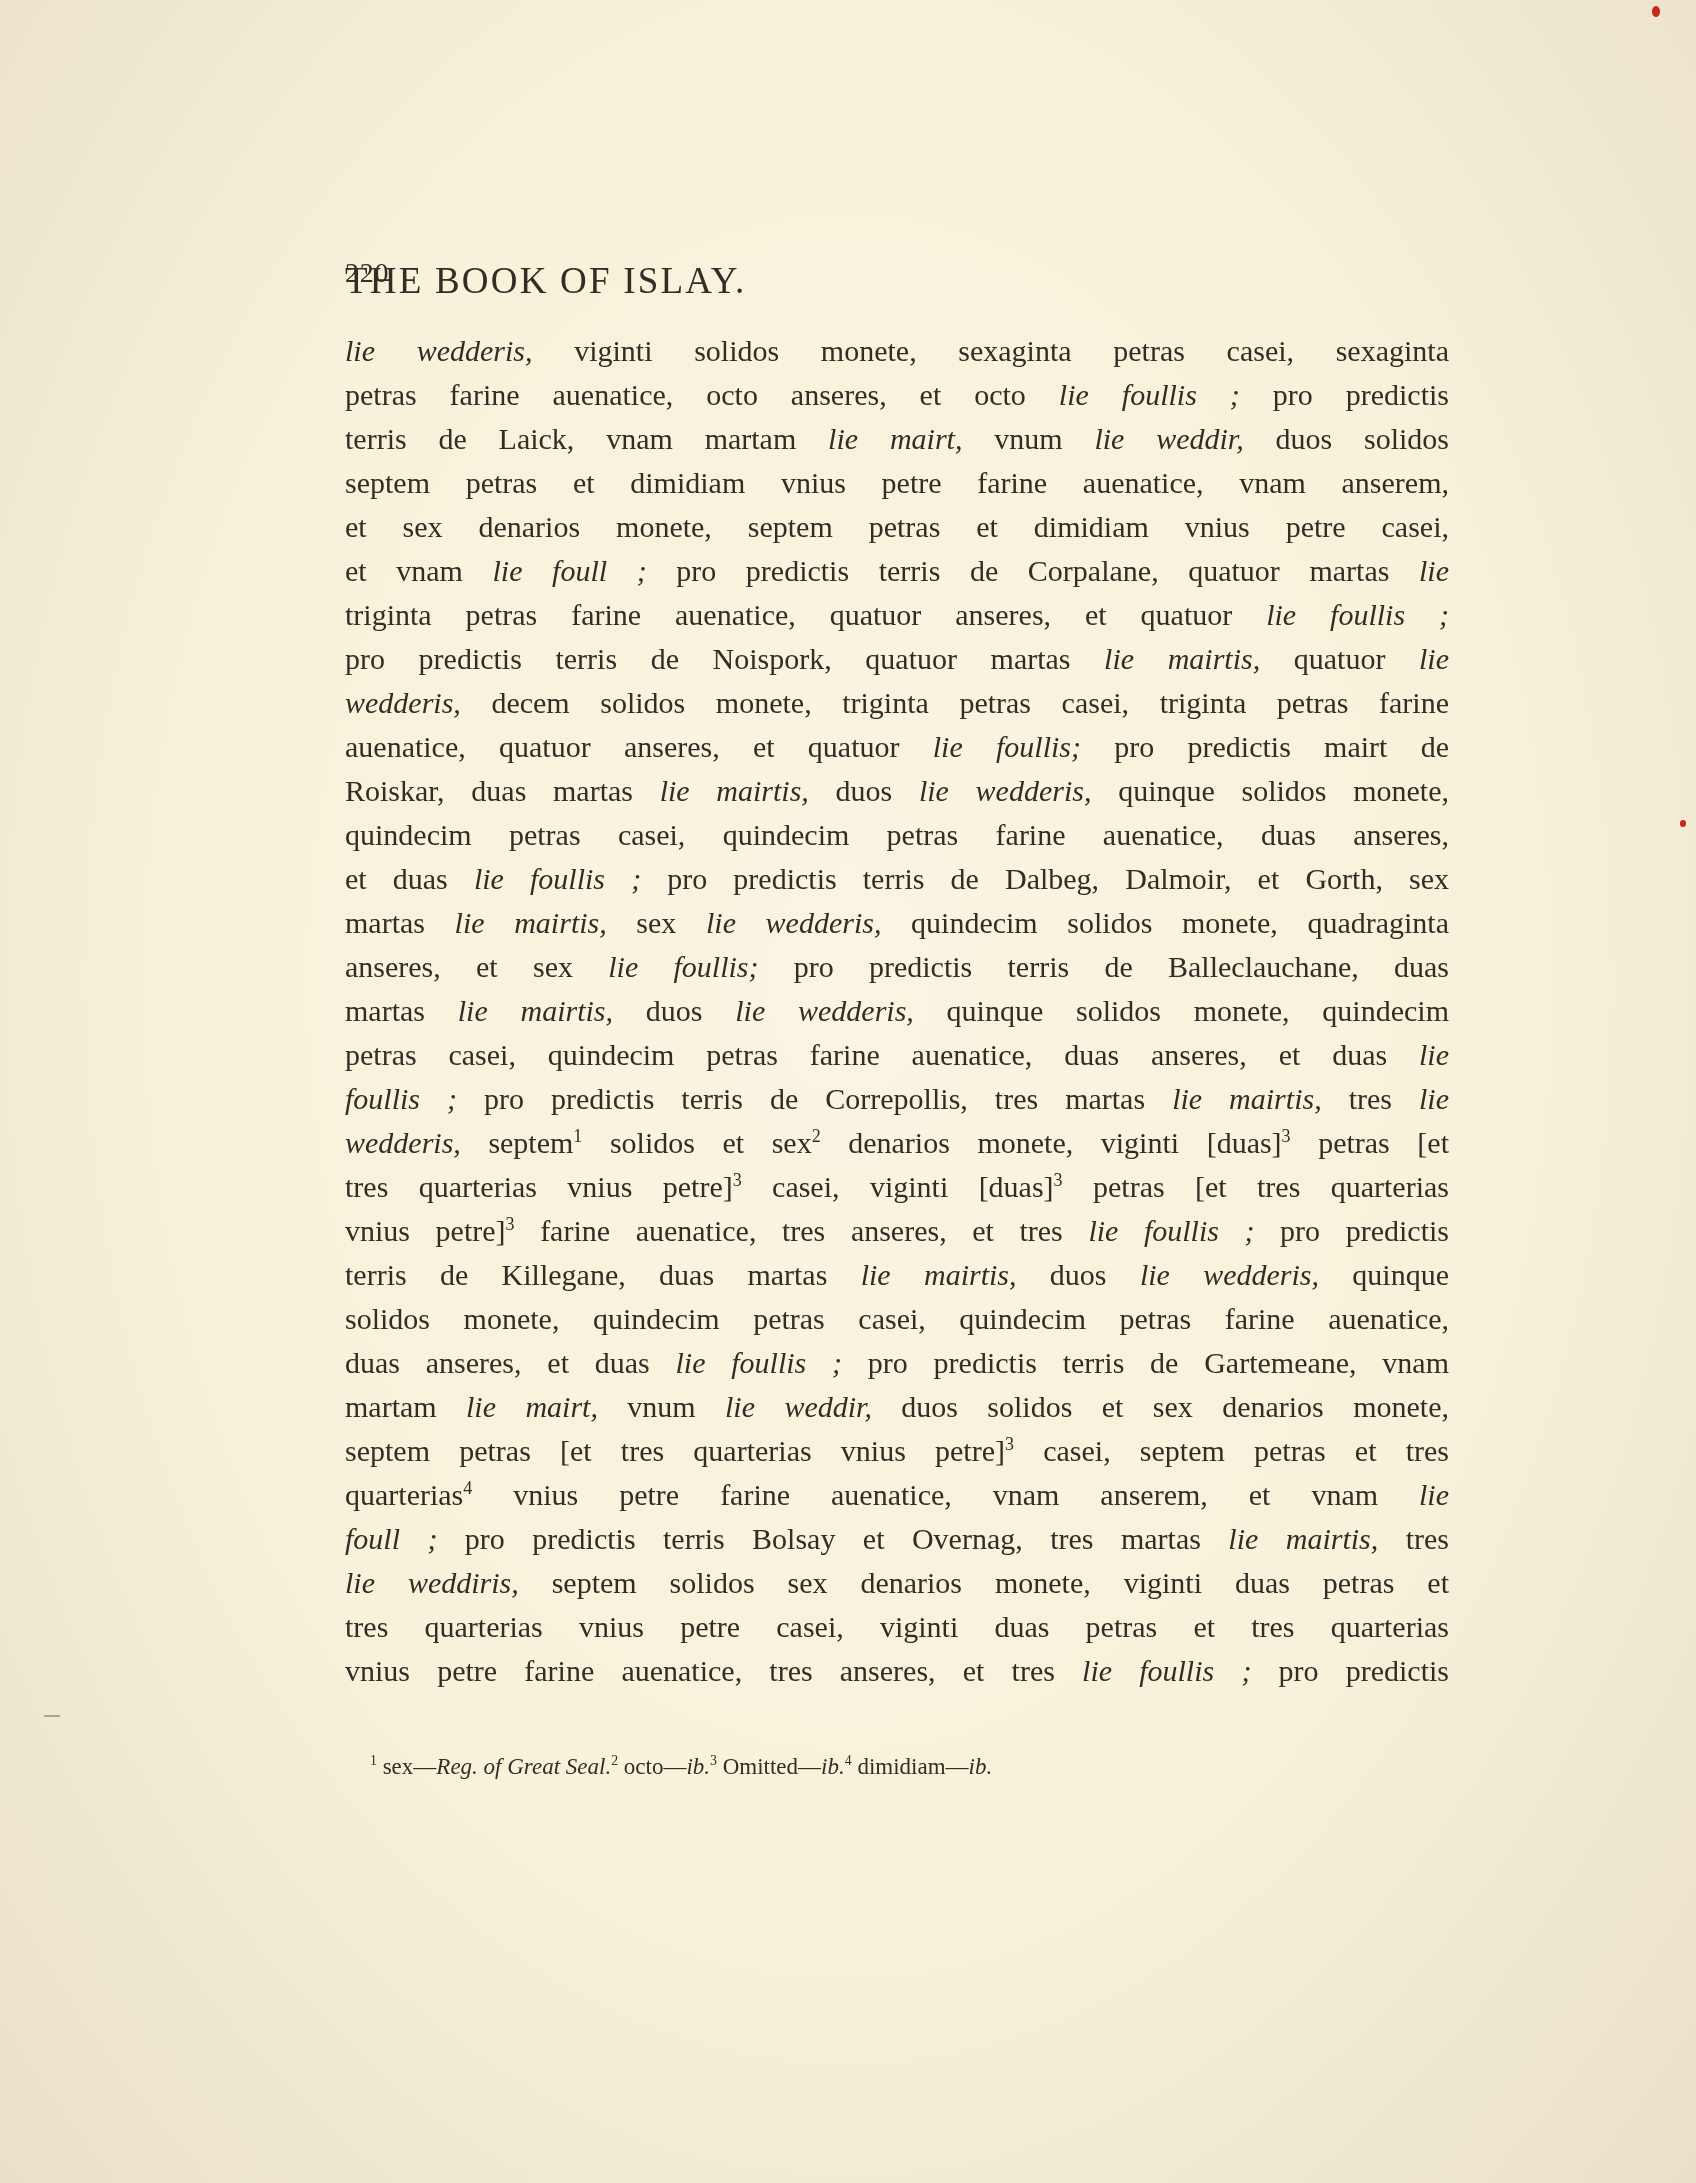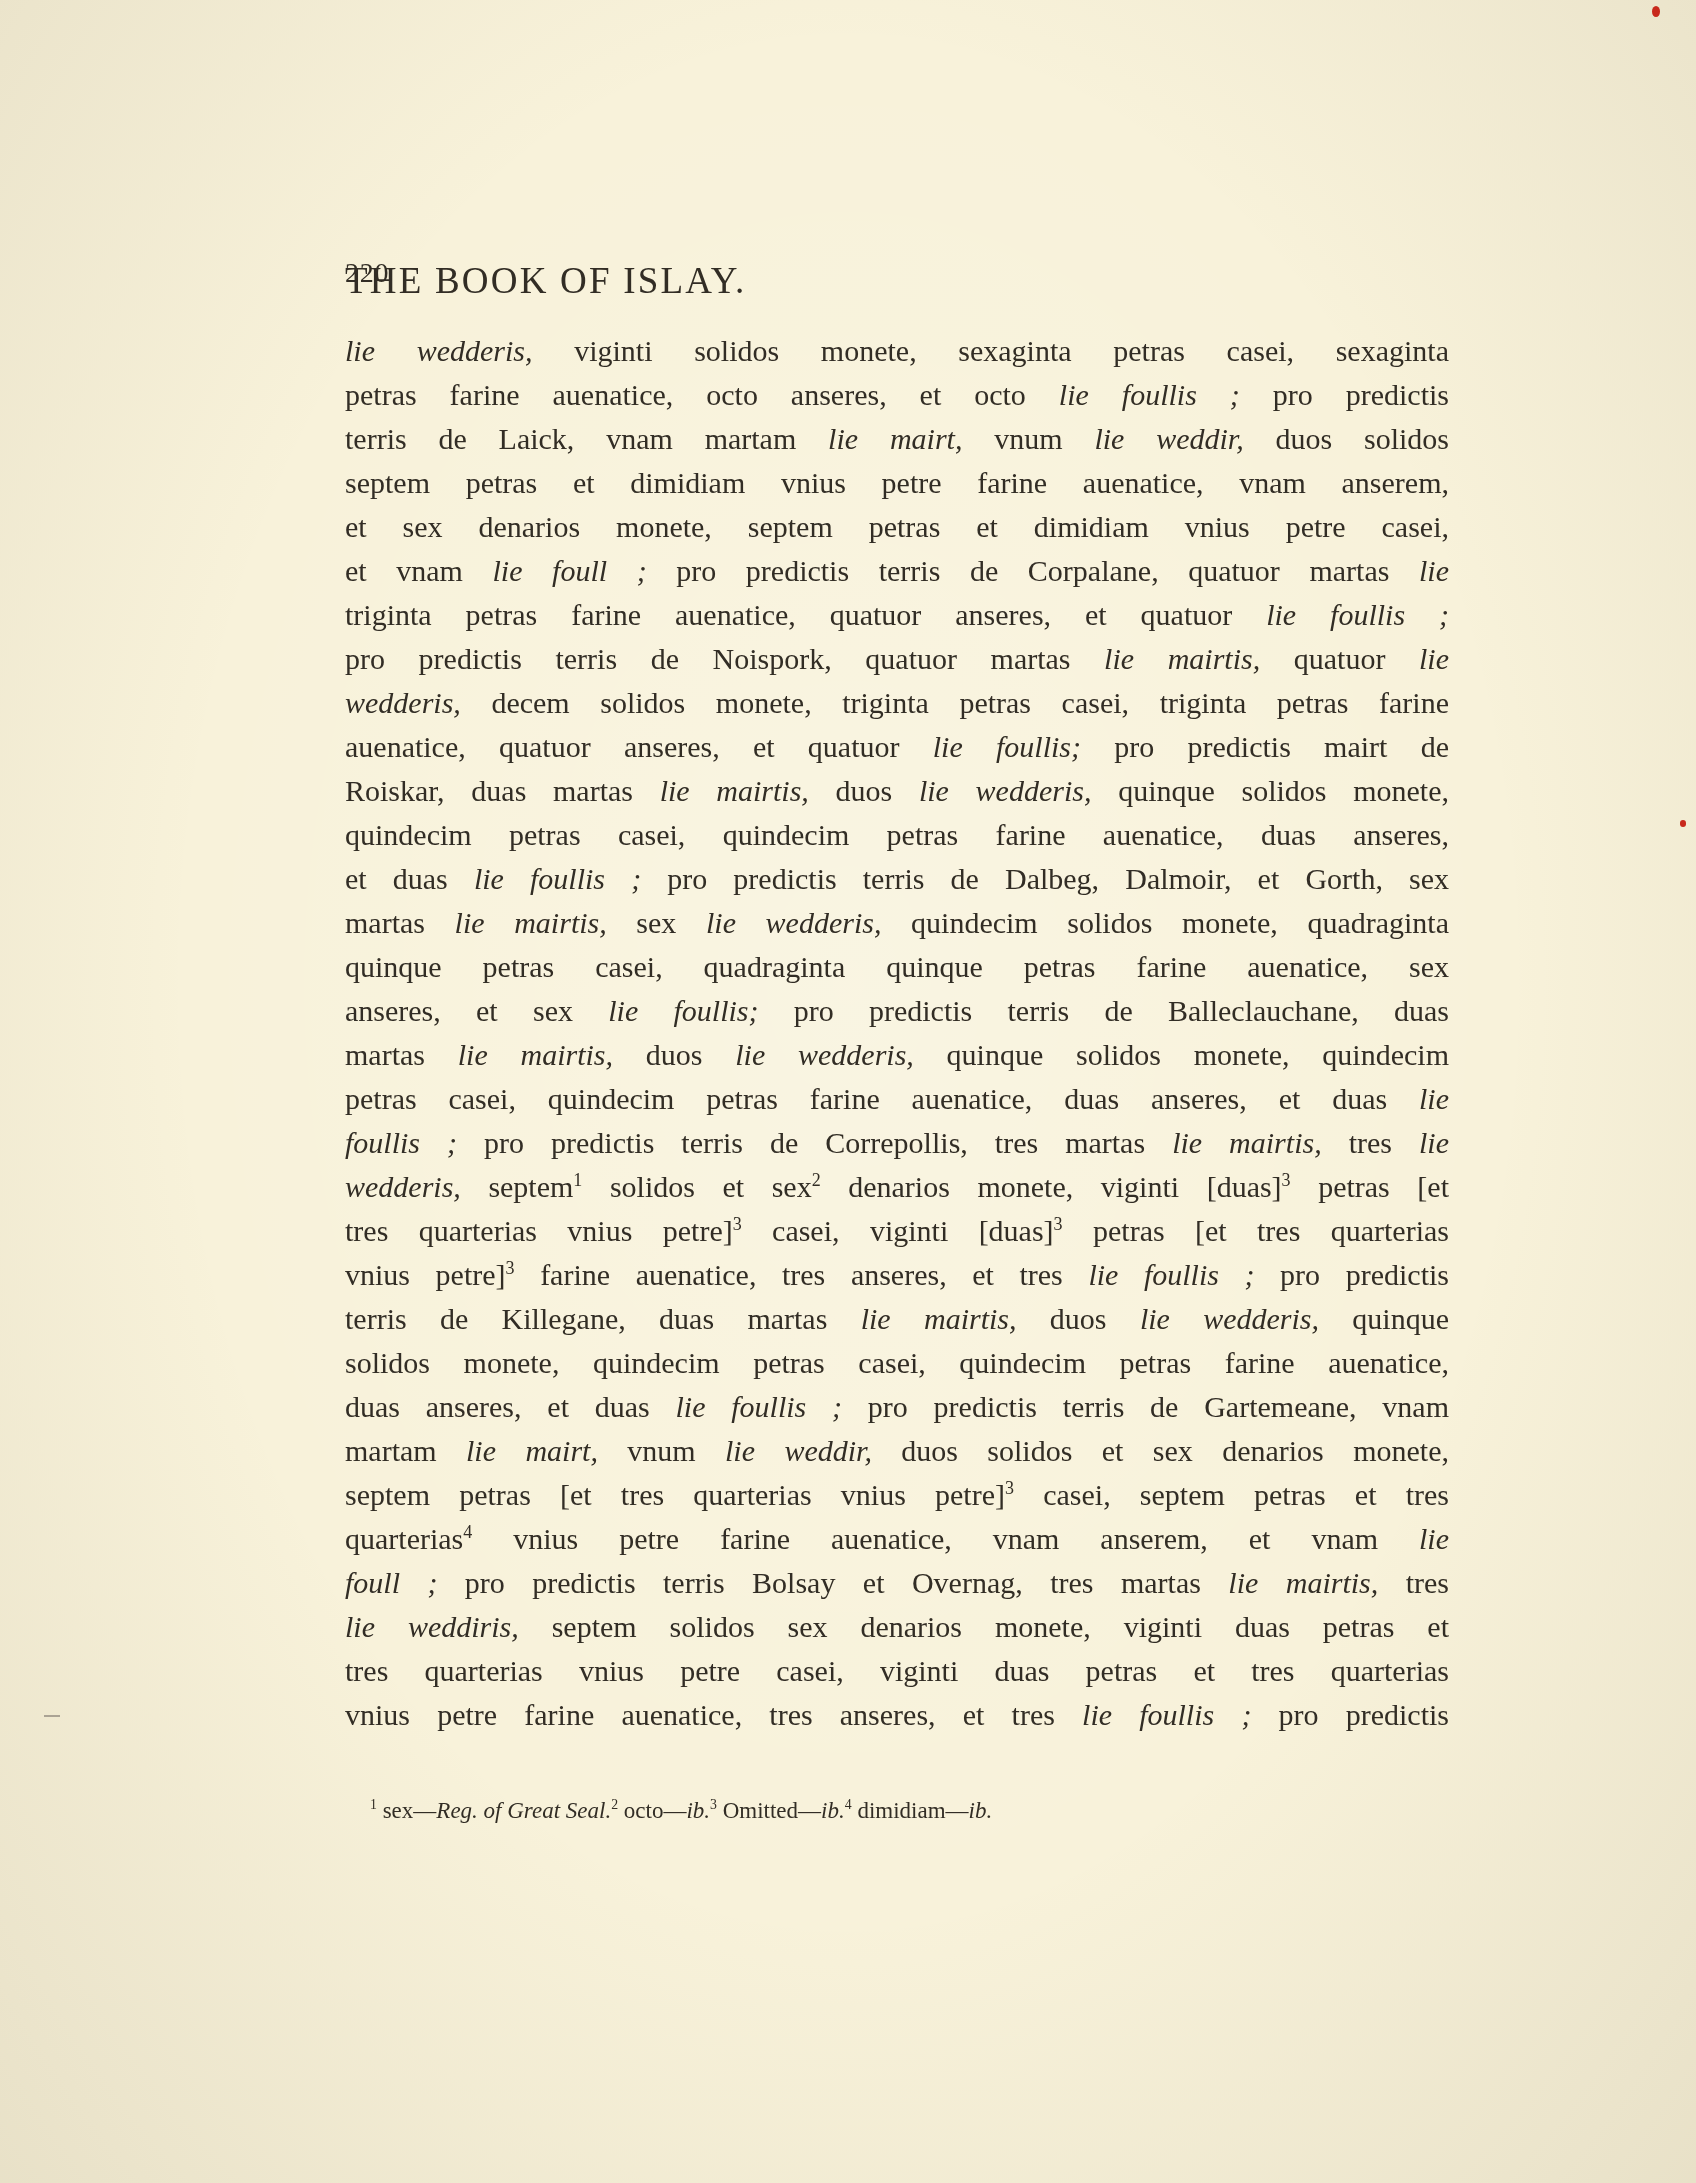--- a/index.html
+++ b/index.html
@@ -68,21 +68,20 @@
       <div class="line"><span>et sex denarios monete, septem petras et dimidiam vnius petre casei,</span></div>
       <div class="line"><span>et vnam </span><span class="it">lie foull ;</span><span> pro predictis terris de Corpalane, quatuor martas </span><span class="it">lie</span></div>
       <div class="line"><span>triginta petras farine auenatice, quatuor anseres, et quatuor </span><span class="it">lie foullis ;</span></div>
       <div class="line"><span>pro predictis terris de Noispork, quatuor martas </span><span class="it">lie mairtis,</span><span> quatuor </span><span class="it">lie</span></div>
       <div class="line"><span class="it">wedderis,</span><span> decem solidos monete, triginta petras casei, triginta petras farine</span></div>
       <div class="line"><span>auenatice, quatuor anseres, et quatuor </span><span class="it">lie foullis;</span><span> pro predictis mairt de</span></div>
       <div class="line"><span>Roiskar, duas martas </span><span class="it">lie mairtis,</span><span> duos </span><span class="it">lie wedderis,</span><span> quinque solidos monete,</span></div>
       <div class="line"><span>quindecim petras casei, quindecim petras farine auenatice, duas anseres,</span></div>
       <div class="line"><span>et duas </span><span class="it">lie foullis ;</span><span> pro predictis terris de Dalbeg, Dalmoir, et Gorth, sex</span></div>
       <div class="line"><span>martas </span><span class="it">lie mairtis,</span><span> sex </span><span class="it">lie wedderis,</span><span> quindecim solidos monete, quadraginta</span></div>
-      <div class="line"><span>quinque petras casei, quadraginta quinque petras farine auenatice, sex</span></div>
       <div class="line"><span>anseres, et sex </span><span class="it">lie foullis;</span><span> pro predictis terris de Balleclauchane, duas</span></div>
       <div class="line"><span>martas </span><span class="it">lie mairtis,</span><span> duos </span><span class="it">lie wedderis,</span><span> quinque solidos monete, quindecim</span></div>
       <div class="line"><span>petras casei, quindecim petras farine auenatice, duas anseres, et duas </span><span class="it">lie</span></div>
       <div class="line"><span class="it">foullis ;</span><span> pro predictis terris de Correpollis, tres martas </span><span class="it">lie mairtis,</span><span> tres </span><span class="it">lie</span></div>
       <div class="line"><span class="it">wedderis,</span><span> septem</span><sup>1</sup><span> solidos et sex</span><sup>2</sup><span> denarios monete, viginti [duas]</span><sup>3</sup><span> petras [et</span></div>
       <div class="line"><span>tres quarterias vnius petre]</span><sup>3</sup><span> casei, viginti [duas]</span><sup>3</sup><span> petras [et tres quarterias</span></div>
       <div class="line"><span>vnius petre]</span><sup>3</sup><span> farine auenatice, tres anseres, et tres </span><span class="it">lie foullis ;</span><span> pro predictis</span></div>
       <div class="line"><span>terris de Killegane, duas martas </span><span class="it">lie mairtis,</span><span> duos </span><span class="it">lie wedderis,</span><span> quinque</span></div>
       <div class="line"><span>solidos monete, quindecim petras casei, quindecim petras farine auenatice,</span></div>
       <div class="line"><span>duas anseres, et duas </span><span class="it">lie foullis ;</span><span> pro predictis terris de Gartemeane, vnam</span></div>

